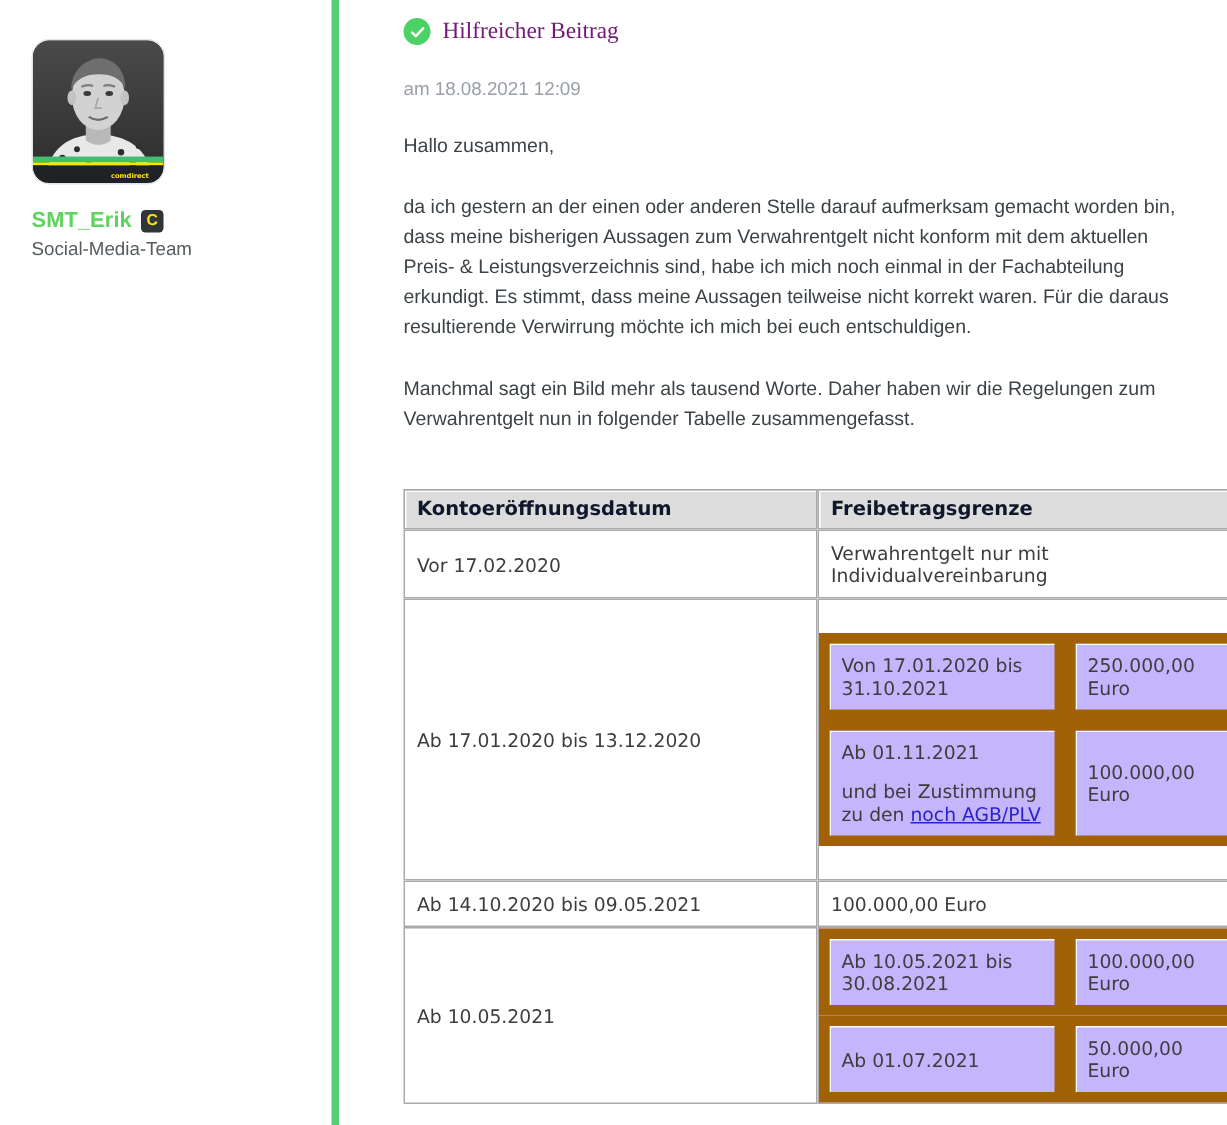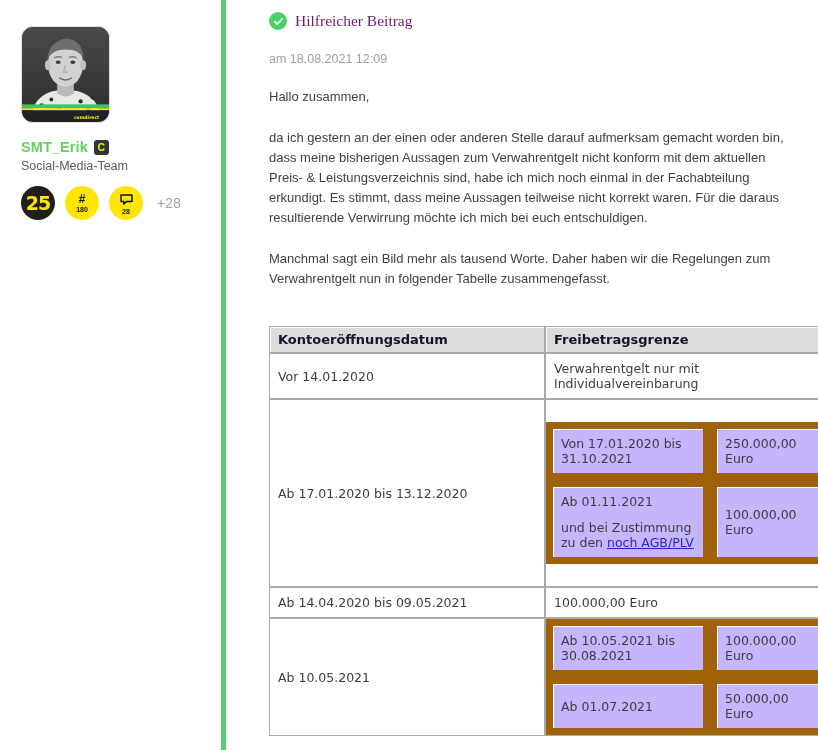--- a/index.html
+++ b/index.html
@@ -290,42 +290,20 @@
       </svg>
     </div>
 
     <div class="uname-row">
       <span class="uname">SMT_Erik</span>
       <span class="c-badge">C</span>
     </div>
 
     <div class="role">Social-Media-Team</div>
 
-    <div class="badges">
-
-      <div class="badge badge-dark">
-        <span class="bignum">25</span>
-      </div>
-
-      <div class="badge badge-yellow">
-        <span class="glyph">#</span>
-        <span class="subnum">180</span>
-      </div>
-
-      <div class="badge badge-yellow">
-        <span class="bubble-icon">
-          <svg width="13" height="11" viewBox="0 0 13 11" aria-hidden="true">
-            <path d="M1 1 h11 v6.4 h-5.2 l-3 2.6 v-2.6 h-2.8 z" fill="none" stroke="#111111" stroke-width="1.5" stroke-linejoin="round"></path>
-          </svg>
-        </span>
-        <span class="subnum">28</span>
-      </div>
-
-      <span class="more-count">+28</span>
-    </div>
 
 
   </aside>
 
   <div class="green-rule"></div>
 
   <main class="content">
 
     <div class="post-flag">
       <span class="check-circle">
@@ -347,21 +325,21 @@
     <div class="tbl-wrap">
       <table class="reg">
         <tbody>
 
           <tr>
             <th class="col-a">Kontoeröffnungsdatum</th>
             <th class="col-b">Freibetragsgrenze</th>
           </tr>
 
           <tr>
-            <td class="col-a">Vor 14.01.2020</td>
+            <td class="col-a">Vor 17.02.2020</td>
             <td class="col-b">Verwahrentgelt nur mit Individualvereinbarung</td>
           </tr>
 
           <tr>
             <td class="col-a cellpad-tall">Ab 17.01.2020 bis 13.12.2020</td>
             <td class="col-b nested-host">
               <table class="inner">
                 <tbody>
                   <tr>
                     <td class="in-a">Von 17.01.2020 bis 31.10.2021</td>
@@ -374,21 +352,21 @@
                       <span>und bei Zustimmung zu den </span><a class="inline-link" href="#">noch AGB/PLV</a>
                     </td>
                     <td class="in-b">100.000,00 Euro</td>
                   </tr>
                 </tbody>
               </table>
             </td>
           </tr>
 
           <tr>
-            <td class="col-a">Ab 14.04.2020 bis 09.05.2021</td>
+            <td class="col-a">Ab 14.10.2020 bis 09.05.2021</td>
             <td class="col-b">100.000,00 Euro</td>
           </tr>
 
           <tr>
             <td class="col-a">Ab 10.05.2021</td>
             <td class="col-b nested-host">
               <table class="inner">
                 <tbody>
                   <tr>
                     <td class="in-a">Ab 10.05.2021 bis 30.08.2021</td>

